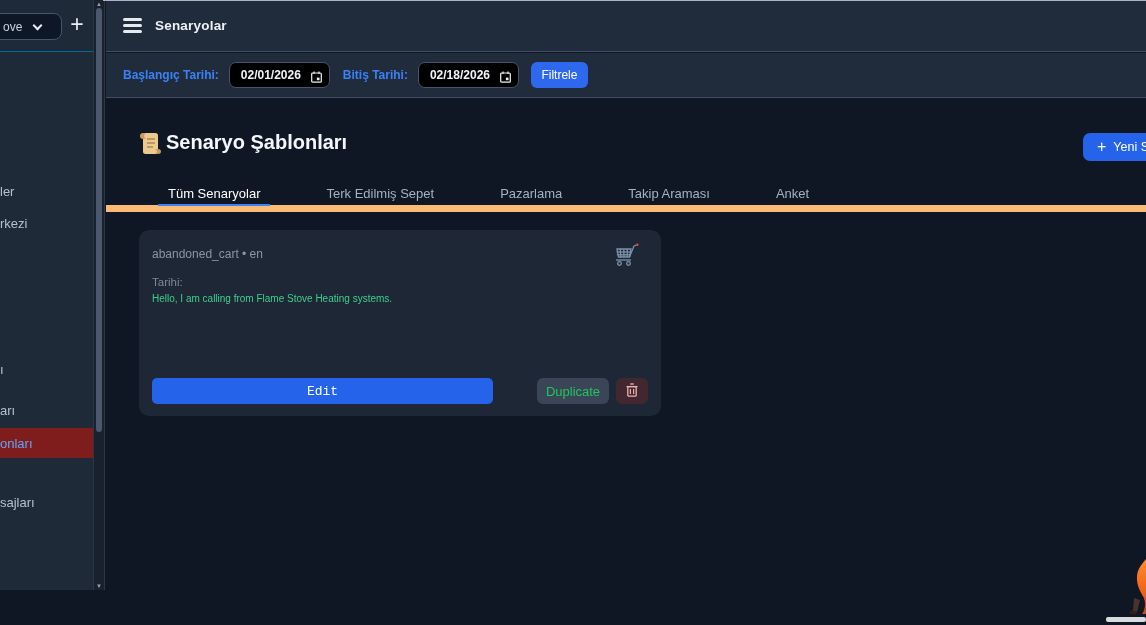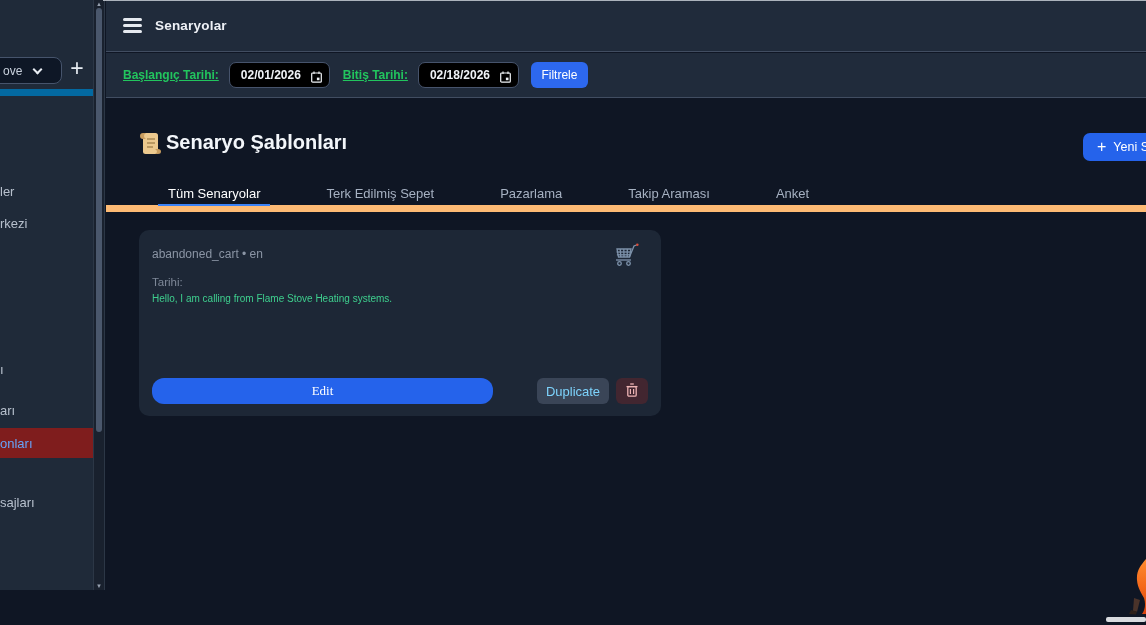--- a/index.html
+++ b/index.html
@@ -2,21 +2,21 @@
 <html><head>
 <meta charset="utf-8">
 <style>
   * { margin:0; padding:0; box-sizing:border-box; }
   html,body { width:1146px; height:625px; background:#0d1522; }
   body { font-family:"Liberation Sans", sans-serif; overflow:hidden; }
   .screen { position:relative; width:1146px; height:625px; background:#0f1624; overflow:hidden; }
 
   
   .sidebar { position:absolute; left:0; top:0; width:93px; height:590px; background:#1f2a39; }
-  .sidebar-top { position:absolute; left:0; top:0; width:93px; height:52px; border-bottom:7px solid #0369a1;margin-top:44px; }
+  .sidebar-top { position:absolute; left:0; top:0; width:93px; height:52px; border-bottom:1px solid #0369a1; }
   .tenant-select { position:absolute; left:-18px; top:13px; width:80px; height:27px; background:#0e1726;
     border:1.5px solid #46546c; border-radius:8px; display:flex; align-items:center; }
   .tenant-select .val { padding-left:20px; font-size:12px; color:#c9d1dd; }
   .chev { width:7px; height:7px; border-right:2px solid #e8edf3; border-bottom:2px solid #e8edf3;
     transform:rotate(45deg); margin-left:12px; margin-top:-3px; }
   .sb-plus { position:absolute; left:66px; top:10px; width:22px; height:28px; color:#e8edf3;
     font-size:23px; font-weight:300; text-align:center; line-height:28px; cursor:pointer; }
   .sb-item { position:absolute; left:0; font-size:13px; color:#b7c0cd; white-space:nowrap; cursor:pointer; }
   .sb-i0 { top:184px; } .sb-i1 { top:216px; } .sb-i2 { top:362px; } .sb-i3 { top:403px; } .sb-i5 { top:495px; }
   .sb-active { position:absolute; left:0; top:428px; width:93px; height:30px; background:#7f1d1d;
@@ -35,21 +35,21 @@
   .top-edge { position:absolute; left:103px; top:0; right:0; height:1px; background:#c6cbd4; opacity:.85; z-index:9; }
 
   .header { position:absolute; left:0; top:0; width:100%; height:52px; background:#202b3b; border-bottom:1px solid #414d61;
     display:flex; align-items:center; }
   .hamburger { margin-left:17px; width:19px; cursor:pointer; }
   .hamburger div { height:2.5px; background:#e6eaf0; border-radius:2px; margin:3.5px 0; }
   .header-title { margin-left:13px; font-size:13.5px; font-weight:bold; color:#eef1f6; letter-spacing:.2px; }
 
   .filterbar { position:absolute; left:0; top:53px; width:100%; height:45px; background:#202b3b;
     border-bottom:1px solid #414d61; display:flex; align-items:center; }
-  .f-label { font-size:12px; font-weight:bold; color:#22c55e;text-decoration:underline; }
+  .f-label { font-size:12px; font-weight:bold; color:#3b82f6; }
   .lab1 { margin-left:17px; }
   .lab2 { margin-left:13px; }
   .date-wrap { position:relative; margin-left:10px; }
   .date-input { width:101px; height:26px; background:#000000; border:1.5px solid #46536b; border-radius:7px;
     color:#f0f3f7; font-family:"Liberation Sans",sans-serif; font-size:12px; font-weight:bold; padding:0 24px 0 11px; outline:none; }
   .cal-ico { position:absolute; right:8px; top:7px; }
   .btn-filter { margin-left:12px; width:57px; height:26px; background:#2d68ee; border:none; border-radius:6px;
     color:#ffffff; font-family:"Liberation Sans",sans-serif; font-size:12px; cursor:pointer; }
 
   .page-head { position:absolute; left:0; top:129px; width:100%; height:32px; }
@@ -71,23 +71,23 @@
   .card-titlerow { display:flex; align-items:center; }
   .card-title { font-size:15px; font-weight:bold; color:#eef2f7; }
   .badge { margin-left:10px; background:#1b352f; color:#38d399; font-size:11px; padding:3px 9px; border-radius:4px; }
   .cart-ico { position:absolute; right:20px; top:13px; }
   .card-sub { margin-top:4px; font-size:12px; color:#8b95a5; }
   .card-desc { margin-top:14px; font-size:13px; color:#c9d0da; }
   .opening { margin-top:15px; }
   .opening-label { font-size:11.5px; color:#7e8898; }
   .opening-text { margin-top:5px; font-size:10px; color:#3ecf8e; }
   .card-btns { position:absolute; left:13px; right:13px; bottom:12px; display:flex; gap:7px; }
-  .btn-edit { flex:1; height:26px; background:#2563eb; border:none; border-radius:12px; color:#fff;
-    font-family:Liberation Serif, serif; font-size:13px; cursor:pointer;text-align:center; }
-  .btn-dup { width:72px; height:26px; background:#3a4557; border:none; border-radius:6px; color:#7dd3fc;
+  .btn-edit { flex:1; height:26px; background:#2563eb; border:none; border-radius:5px; color:#fff;
+    font-family:Liberation Mono, monospace; font-size:13px; cursor:pointer;text-align:center; }
+  .btn-dup { width:72px; height:26px; background:#3a4557; border:none; border-radius:6px; color:#22c55e;
     font-family:"Liberation Sans",sans-serif; font-size:13px; cursor:pointer;margin-left:37px; }
   .btn-del { width:32px; height:26px; background:#422630; border:none; border-radius:6px; cursor:pointer;
     display:flex; align-items:center; justify-content:center; }
 
   
   .mascot { position:absolute; right:0; bottom:0; width:46px; height:66px; }
   .mascot-base { position:absolute; right:0; bottom:3px; width:40px; height:5px; background:#d9dbdf; border-radius:2px; }
   .mascot-flame { position:absolute; right:-14px; bottom:5px; }
 </style>
 </head>

